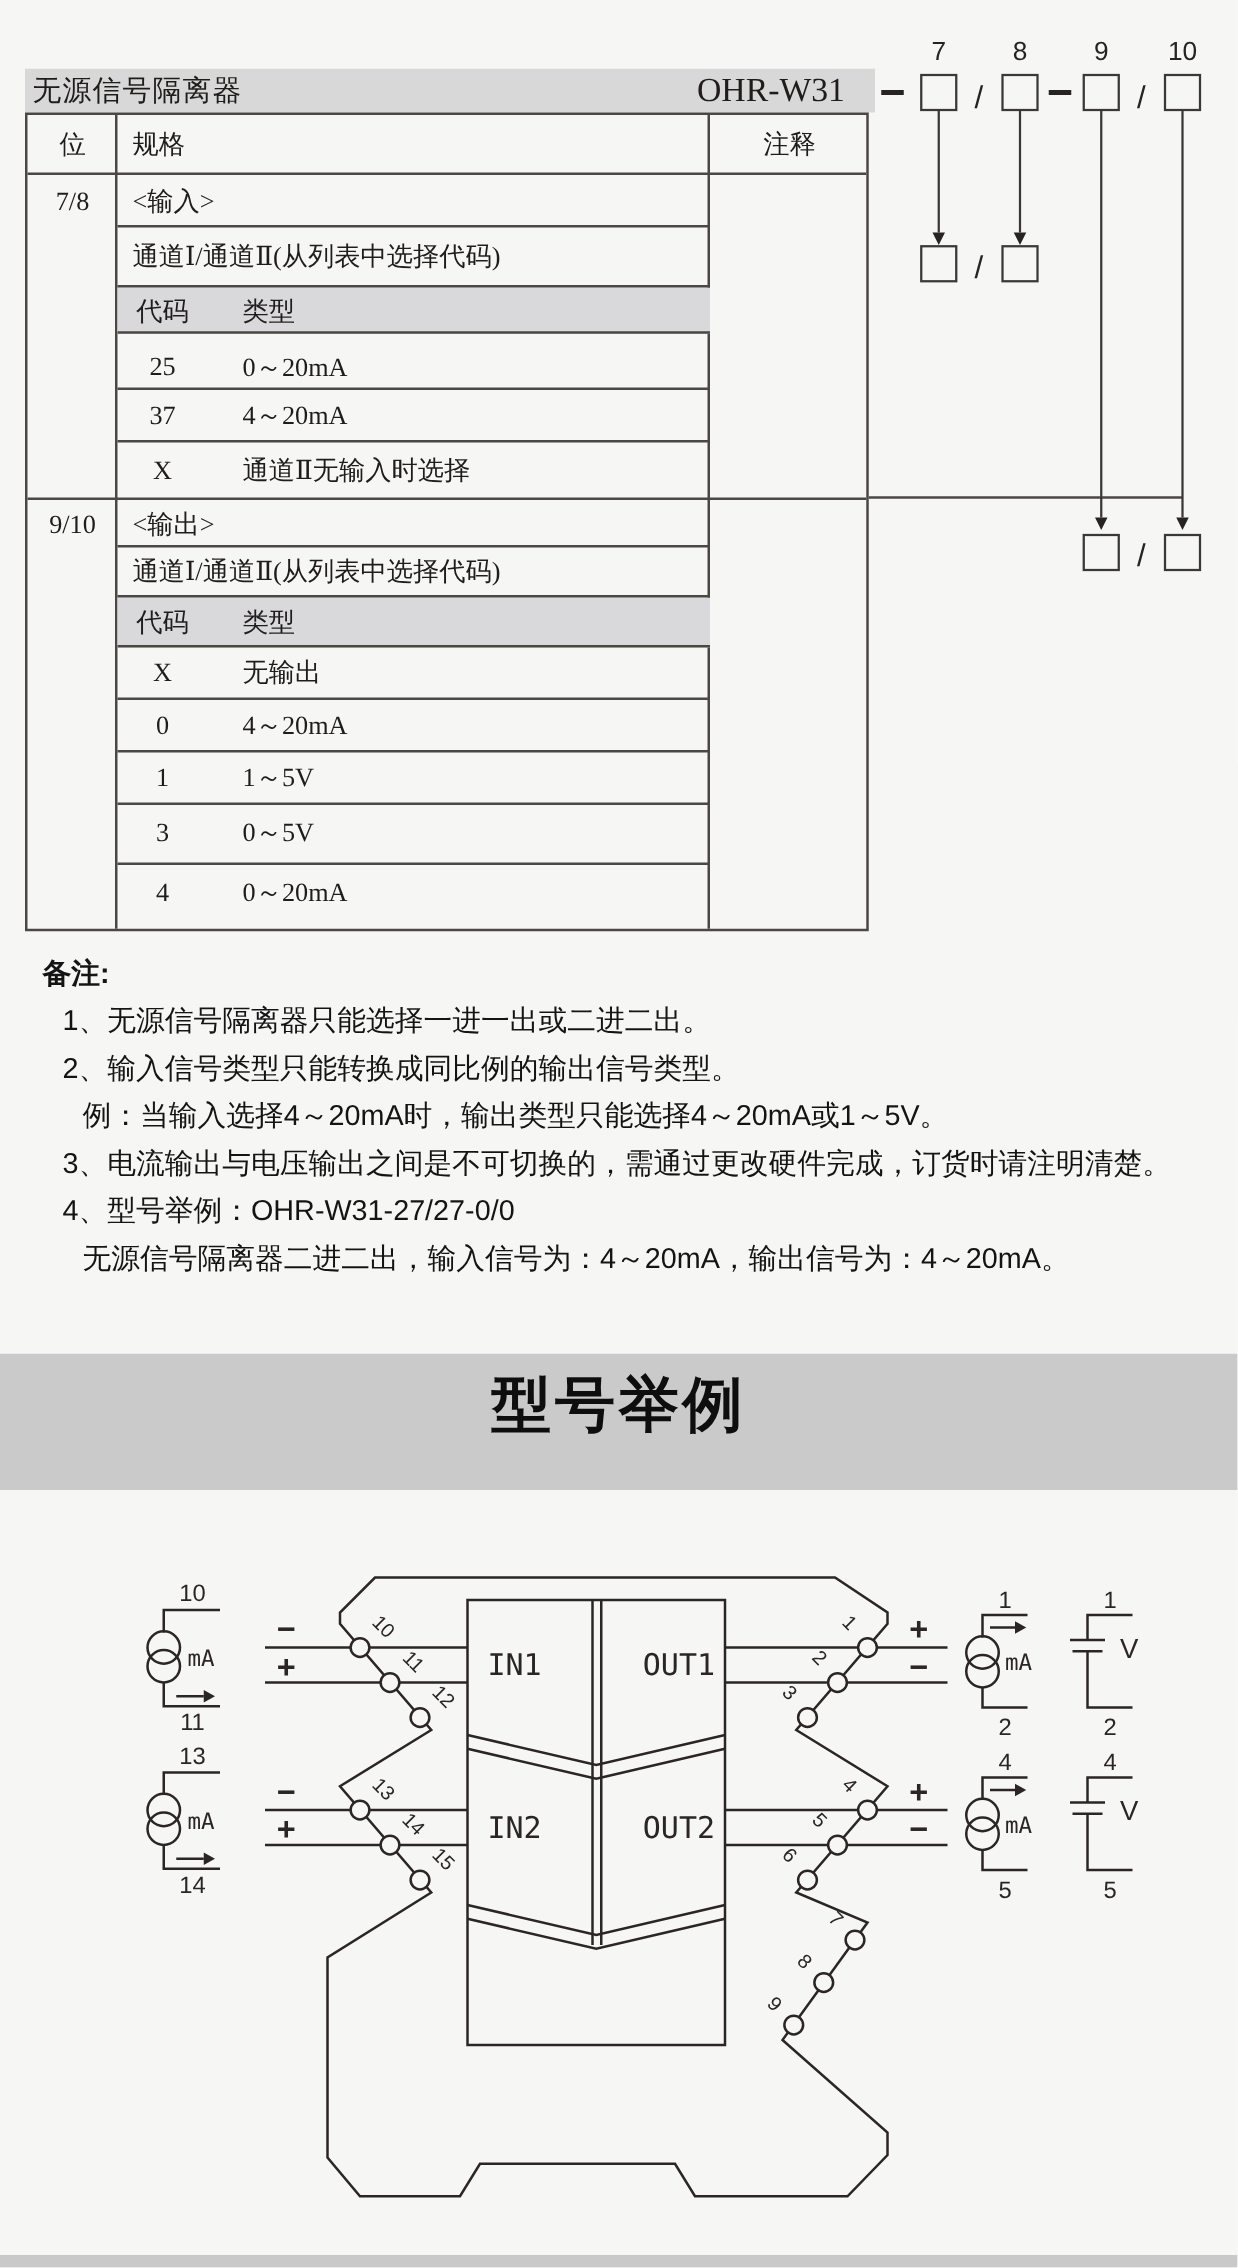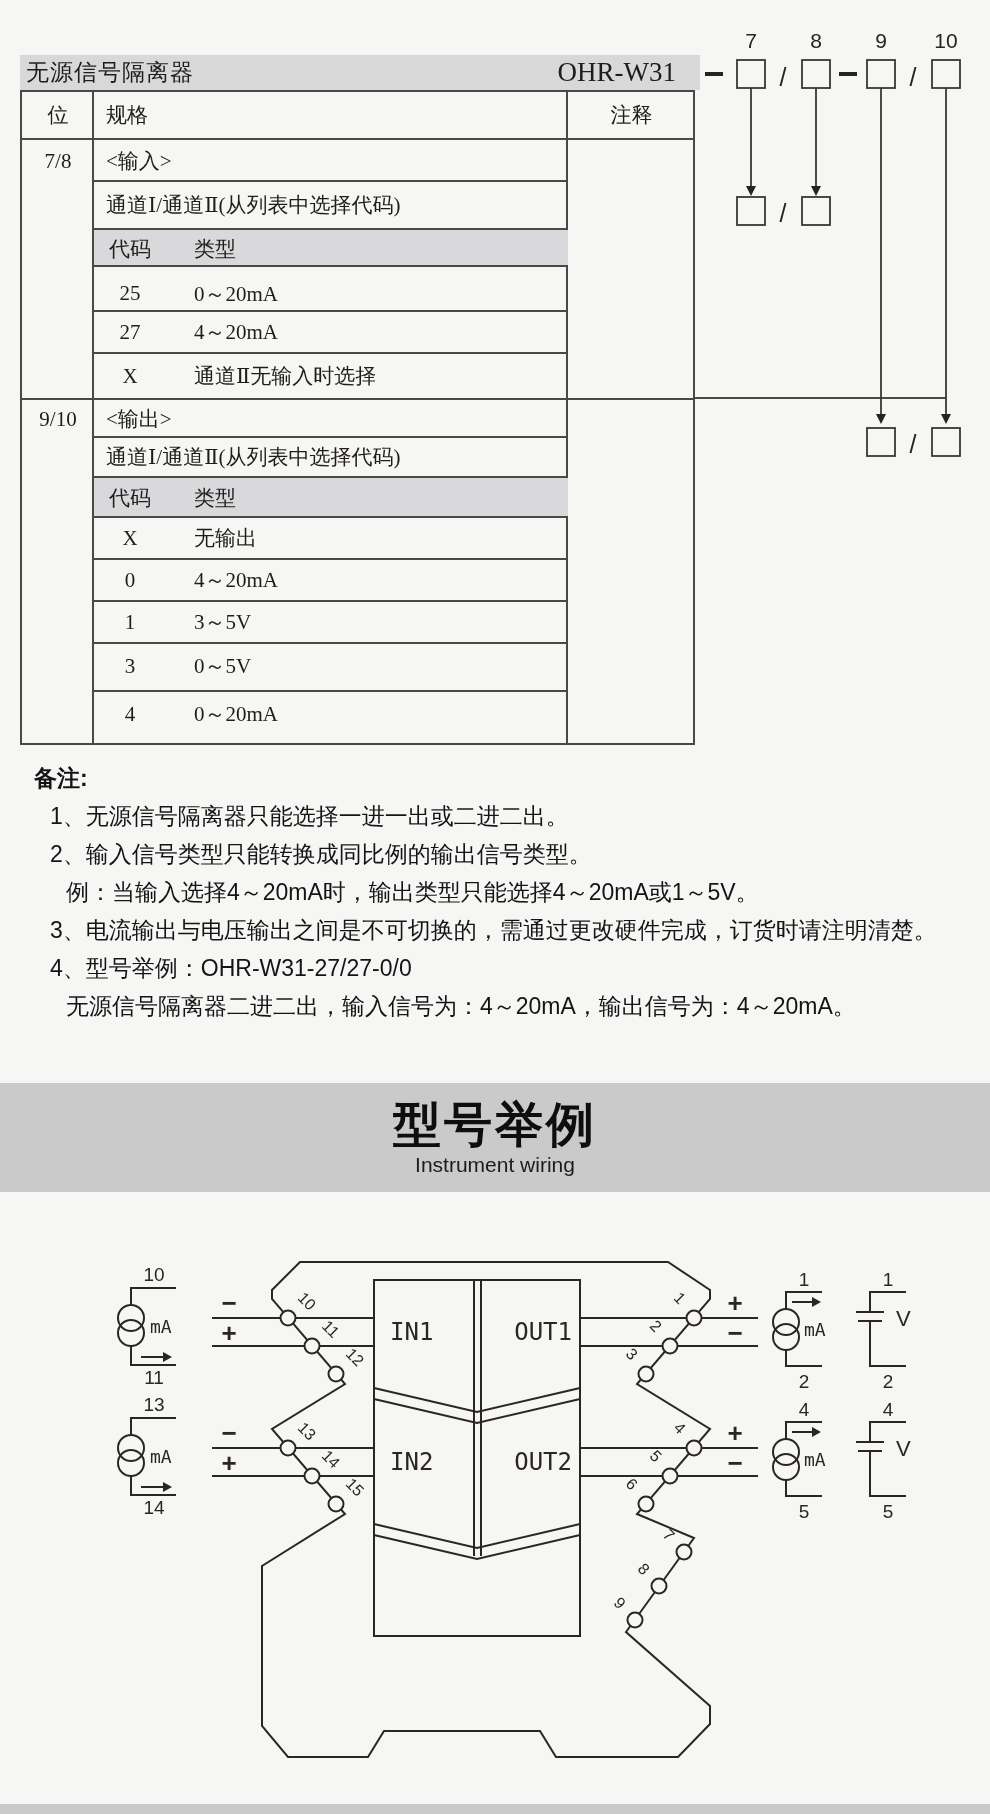--- a/index.html
+++ b/index.html
@@ -93,21 +93,21 @@
     <div class="cell speccol" style="top:90px;height:46px;line-height:46px">通道Ⅰ/通道Ⅱ(从列表中选择代码)</div>
     <div class="srow" style="top:138px;height:37px">
       <span class="rcode">代码</span>
       <span class="rtype">类型</span>
     </div>
     <div class="srow" style="top:175px;height:53px">
       <span class="rcode">25</span>
       <span class="rtype">0～20mA</span>
     </div>
     <div class="srow" style="top:220px;height:40px">
-      <span class="rcode">27</span>
+      <span class="rcode">37</span>
       <span class="rtype">4～20mA</span>
     </div>
     <div class="srow" style="top:262px;height:44px">
       <span class="rcode">X</span>
       <span class="rtype">通道Ⅱ无输入时选择</span>
     </div>
 
     <div class="cell bitcol" style="top:308px;height:38px;line-height:38px">9/10</div>
     <div class="cell speccol" style="top:308px;height:38px;line-height:38px">&lt;输出&gt;</div>
     <div class="cell speccol" style="top:346px;height:38px;line-height:38px">通道Ⅰ/通道Ⅱ(从列表中选择代码)</div>
@@ -118,21 +118,21 @@
     <div class="srow" style="top:426px;height:40px">
       <span class="rcode">X</span>
       <span class="rtype">无输出</span>
     </div>
     <div class="srow" style="top:468px;height:40px">
       <span class="rcode">0</span>
       <span class="rtype">4～20mA</span>
     </div>
     <div class="srow" style="top:510px;height:40px">
       <span class="rcode">1</span>
-      <span class="rtype">3～5V</span>
+      <span class="rtype">1～5V</span>
     </div>
     <div class="srow" style="top:550px;height:48px">
       <span class="rcode">3</span>
       <span class="rtype">0～5V</span>
     </div>
     <div class="srow" style="top:598px;height:48px">
       <span class="rcode">4</span>
       <span class="rtype">0～20mA</span>
     </div>
   </div>
@@ -178,21 +178,20 @@
   <div class="note nhead" style="left:34px;top:763px">备注:</div>
   <div class="note" style="left:50px;top:801px">1、无源信号隔离器只能选择一进一出或二进二出。</div>
   <div class="note" style="left:50px;top:839px">2、输入信号类型只能转换成同比例的输出信号类型。</div>
   <div class="note" style="left:66px;top:877px">例：当输入选择4～20mA时，输出类型只能选择4～20mA或1～5V。</div>
   <div class="note" style="left:50px;top:915px">3、电流输出与电压输出之间是不可切换的，需通过更改硬件完成，订货时请注明清楚。</div>
   <div class="note" style="left:50px;top:953px">4、型号举例：OHR-W31-27/27-0/0</div>
   <div class="note" style="left:66px;top:991px">无源信号隔离器二进二出，输入信号为：4～20mA，输出信号为：4～20mA。</div>
 
   <div class="banner">
     <div class="bt">型号举例</div>
-    <div class="bs">Instrument wiring</div>
   </div>
 
   <svg class="diag" viewBox="60 1240 930 560">
 
     <path class="w" d="M300,1262 H668 L710,1290 V1299 L637,1384 L710,1429 L637,1514 L694,1538 L626,1632 L710,1706 V1724 L678,1757 H556 L540,1731 H384 L368,1757 H288 L262,1726 V1566 L345,1514 L272,1429 L345,1384 L272,1299 V1290 Z"></path>
 
     <g>
       <rect class="w" x="374" y="1280" width="206" height="356"></rect>
       <line class="w" x1="474" y1="1280" x2="474" y2="1556"></line>
       <line class="w" x1="481" y1="1280" x2="481" y2="1556"></line>

